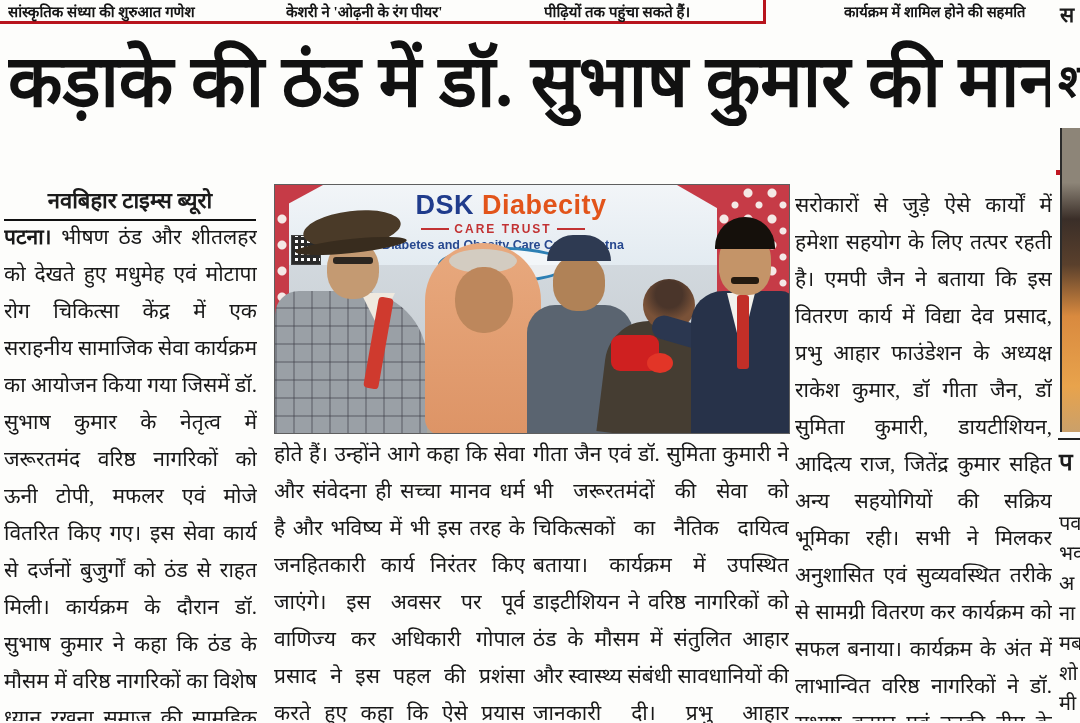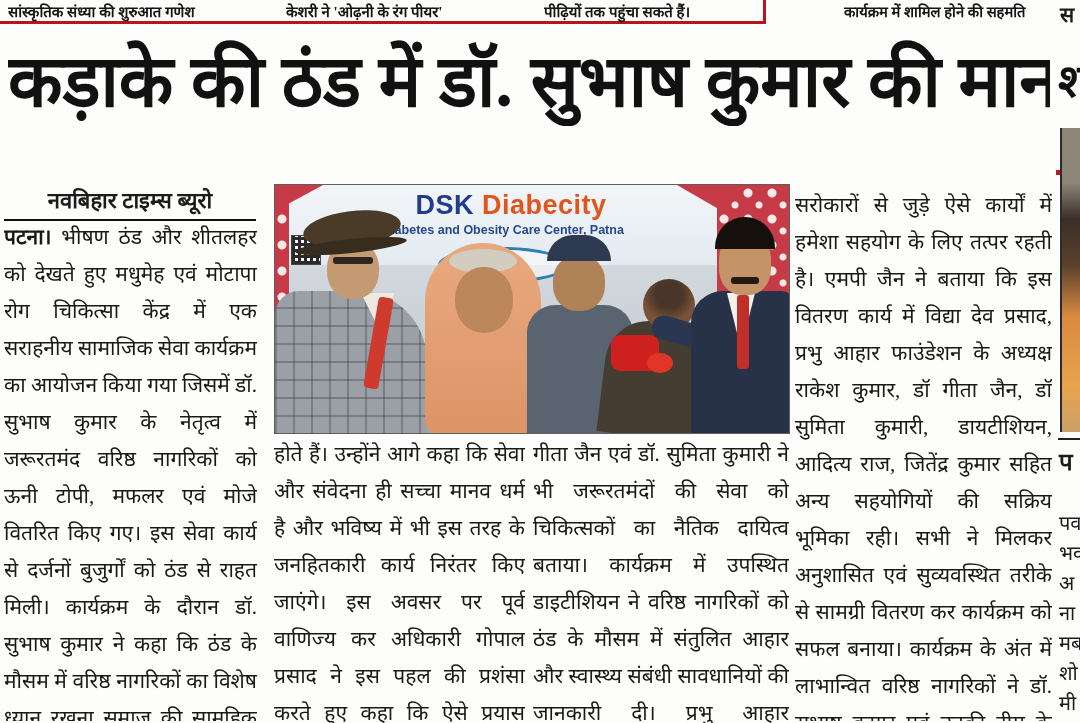--- a/index.html
+++ b/index.html
@@ -168,20 +168,23 @@
   <div class="bodycol col4"><span>सरोकारों से जुड़े ऐसे कार्यों में हमेशा सहयोग के लिए तत्पर रहती है। एमपी जैन ने बताया कि इस वितरण कार्य में विद्या देव प्रसाद, प्रभु आहार फाउंडेशन के अध्यक्ष राकेश कुमार, डॉ गीता जैन, डॉ सुमिता कुमारी, डायटीशियन, आदित्य राज, जितेंद्र कुमार सहित अन्य सहयोगियों की सक्रिय भूमिका रही। सभी ने मिलकर अनुशासित एवं सुव्यवस्थित तरीके से सामग्री वितरण कर कार्यक्रम को सफल बनाया। कार्यक्रम के अंत में लाभान्वित वरिष्ठ नागरिकों ने डॉ. सुभाष कुमार एवं उनकी टीम के प्रति आभार व्यक्त करते हुए कहा कि इस कठिन ठंड में यह सहायता उनके लिए किसी वरदान से कम नहीं है।</span></div>
 
   <div class="photo">
     <div class="curtain curtain-left"></div>
     <div class="curtain curtain-right"></div>
 
     <div class="banner">
       <div class="banner-line1">
         <span class="brand-dsk">DSK</span>
         <span class="brand-name">Diabecity</span>
+      </div>
+      <div class="banner-line2">
+        <span class="dash"></span><span>CARE TRUST</span><span class="dash"></span>
       </div>
       <div class="banner-line3">Diabetes and Obesity Care Center, Patna</div>
       <div class="banner-eye">
           <div class="iris"></div>
         </div>
     </div>
     <div class="qr"></div>
 
     <div class="corner-tri lt"></div>
     <div class="corner-tri rt"></div>

